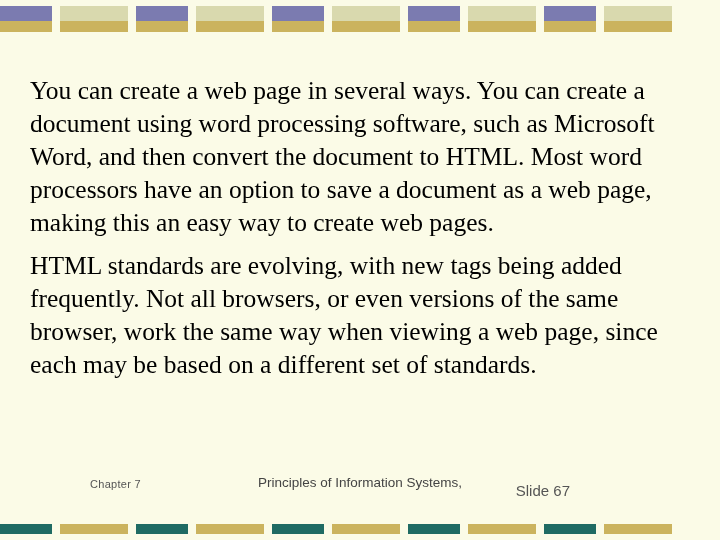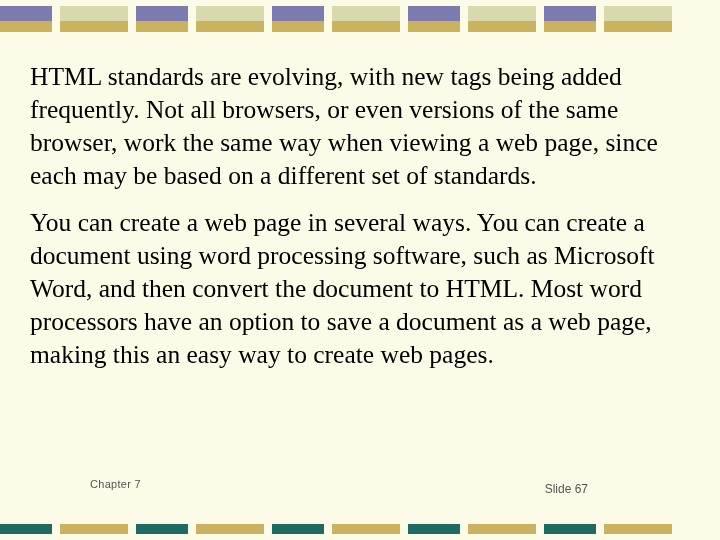--- a/index.html
+++ b/index.html
@@ -102,23 +102,23 @@
     left: 0;
     top: 3px;
     width: 720px;
     text-align: center;
     font-size: 13.5px;
     color: #444444;
     line-height: 16px;
   }
   .footer-slide {
     position: absolute;
-    right: 68px;
+    right: 86px;
     top: 10px;
-    font-size: 12px;
+    font-size: 15px;
     color: #555555;
   }
 </style>
 </head>
 <body>
 
 <div class="bar-strip top" id="top-bars">
     <div class="top-group" style="width: 52px;">
       <div class="accent" style="background: rgb(123, 123, 176);"></div>
       <div class="tan"></div>
@@ -155,27 +155,28 @@
       <div class="accent" style="background: rgb(123, 123, 176);"></div>
       <div class="tan"></div>
     </div>
     <div class="top-group" style="width: 68px;">
       <div class="pale"></div>
       <div class="tan"></div>
     </div>
   </div>
 
 <div class="content">
+  <p class="para second">You can create a web page in several ways.  You can create a document using word processing software, such as Microsoft Word, and then convert the document to HTML.  Most word processors have an option to save a document as a web page, making this an easy way to create web pages.</p>
   <p class="para first">HTML standards are evolving, with new tags being added frequently.  Not all browsers, or even versions of the same browser,  work the same way when viewing a web page, since each may be based on a different set of standards.</p>
-  <p class="para second">You can create a web page in several ways.  You can create a document using word processing software, such as Microsoft Word, and then convert the document to HTML.  Most word processors have an option to save a document as a web page, making this an easy way to create web pages.</p>
 </div>
 
 <div class="footer">
   <div class="footer-chapter">Chapter  7</div>
   <div class="footer-center">
+    <div>Principles of Information Systems,</div>
   </div>
   <div class="footer-slide">Slide 67</div>
 </div>
 
 <div class="bar-strip bottom" id="bottom-bars">
     <div class="bot-group" style="width: 52px;">
       <div class="accent" style="background: rgb(31, 107, 99);"></div>
     </div>
     <div class="bot-group" style="width: 68px;">
       <div class="accent" style="background: rgb(203, 179, 94);"></div>

